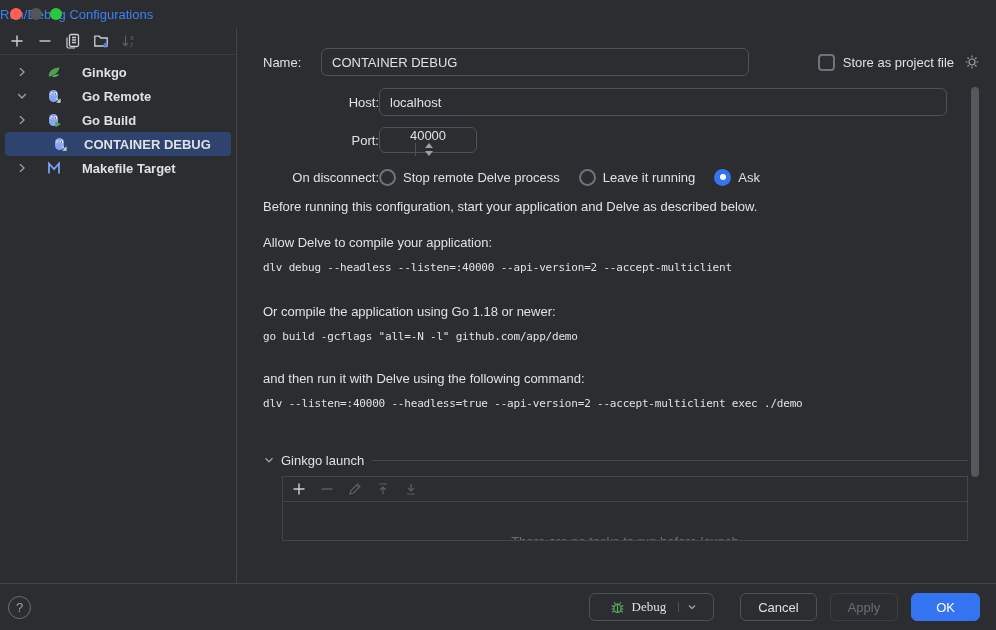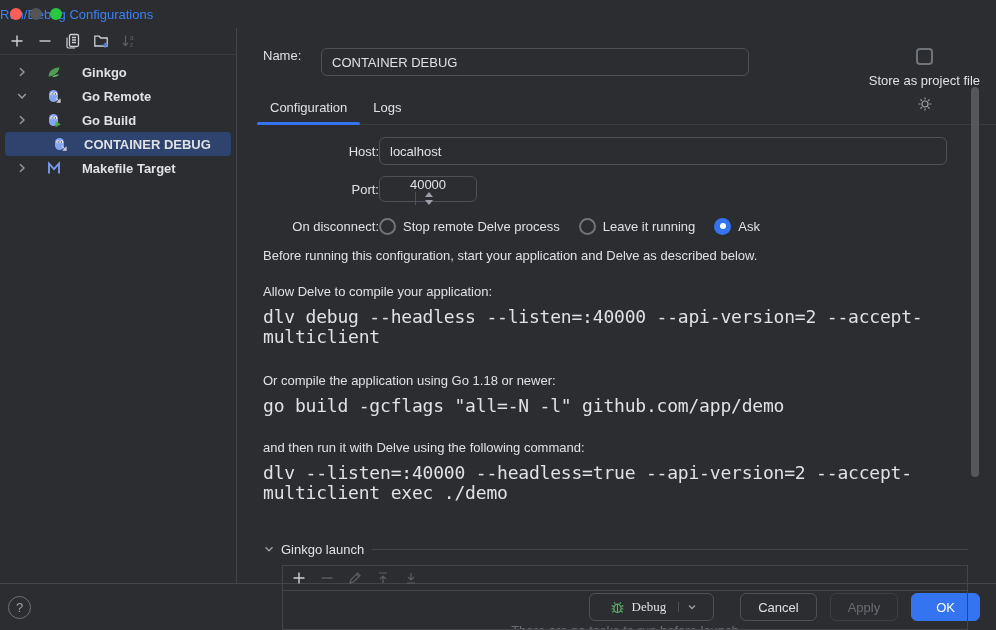--- a/index.html
+++ b/index.html
@@ -22,26 +22,26 @@
   .tree { flex:1; padding-top:5px; }
   .tree-row { height:24px; display:flex; align-items:center; padding-left:8px; margin:0 5px; border-radius:4px;gap:15px; }
   .tree-row.selected { background:#2e436e; }
   .chev { width:18px; height:16px; display:flex; align-items:center; justify-content:center; flex:none; }
   .t-icon { width:16px; height:16px; margin-right:5px; flex:none; }
   .tree-label { font-weight:600; white-space:nowrap; }
   .indent { padding-left:47px; }
   .sb-link { padding:0 6px 13px 6px; color:#5a8cf5; cursor:pointer; }
   
   .main { flex:1; position:relative; padding:20px 0 0 26px; }
-  .name-row { display:flex; height:28px; margin-right:16px; }
+  .name-row { display:flex; align-items:center; height:28px; margin-right:16px; }
   .flabel-name { width:58px; flex:none; }
   .text-input { background:transparent; border:1px solid #4e5157; border-radius:6px; height:28px;
     color:#dfe1e5; font-family:"Liberation Sans", sans-serif; font-size:13px; padding:0 10px; outline:none; }
   .name-input { width:428px; }
-  .store-group { margin-left:auto; display:flex; align-items:center; gap:8px;flex-direction:column; }
+  .store-group { margin-left:auto; display:flex; align-items:center; gap:8px; }
   .checkbox { width:17px; height:17px; border:2px solid #6f737a; border-radius:4px; flex:none; }
   .tabs { display:flex; margin-left:-6px; margin-top:15px; border-bottom:1px solid #393b40; margin-right:0; }
   .tab { padding:9px 13px 9px; position:relative; cursor:pointer; }
   .tab.active::after { content:""; position:absolute; left:0; right:0; bottom:-1px; height:3px;
     background:#3574f0; border-radius:2px; }
   .frow { display:flex; align-items:center; margin-top:12px; }
   .flabel { width:116px; flex:none;text-align:right; }
   .host-input { width:568px; }
   .spinner { width:98px; height:26px; border:1px solid #4e5157; border-radius:6px; display:flex; align-items:center;flex-direction:column; }
   .spin-val { flex:1; text-align:center; }
@@ -51,21 +51,21 @@
   .tri-dn { width:0; height:0; border-left:4px solid transparent; border-right:4px solid transparent; border-top:5px solid #9da0a8; }
   .radio-row { margin-top:14px; height:20px; }
   .radio-opt { display:flex; align-items:center; gap:7px; margin-right:19px; }
   .radio { width:17px; height:17px; border-radius:50%; border:2px solid #6f737a; flex:none; position:relative; }
   .radio.on { border:none; background:#3574f0; }
   .radio.on::after { content:""; position:absolute; left:5.5px; top:5.5px; width:6px; height:6px; border-radius:50%; background:#fff; }
   .para { margin-top:10px; line-height:20px; }
   .instr-text { line-height:20px; }
   .instr-text.m1 { margin-top:16px; } .instr-text.m2 { margin-top:24px; } .instr-text.m3 { margin-top:22px; }
   .code { margin-top:5px; line-height:20px; font-family:"DejaVu Sans Mono","Liberation Mono",monospace;
-    font-size:18px; color:#dfe1e5; letter-spacing:-0.2px; }
+    font-size:11px; color:#dfe1e5; letter-spacing:-0.2px; }
   
   .bl-header { margin-top:36px; display:flex; align-items:center; height:20px; }
   .bl-title { margin:0 8px 0 6px; white-space:nowrap; }
   .bl-rule { flex:1; height:1px; background:#43454a; margin-right:28px; }
   .bl-box { margin:6px 28px 0 19px; border:1px solid #43454a; height:65px; overflow:hidden; }
   .bl-toolbar { height:25px; border-bottom:1px solid #43454a; display:flex; align-items:center; gap:4px; padding:0 4px; }
   .bl-empty { margin-top:32px; text-align:center; color:#6a6e75; }
   .scroll-thumb { position:absolute; left:971px; top:87px; width:8px; height:390px; background:#54575c; border-radius:4px; }
   
   .footer { height:47px; border-top:1px solid #43454a; display:flex; align-items:center; padding:0 16px 0 8px; }
@@ -226,24 +226,20 @@
           <span>Store as project file</span>
           <span style="margin-left:2px">
             <svg width="16" height="16" viewBox="0 0 16 16" fill="none" stroke="#9da0a8" stroke-width="1.2">
               <circle cx="8" cy="8" r="3"></circle>
               <path d="M8 1.6v2M8 12.4v2M1.6 8h2M12.4 8h2M3.5 3.5l1.4 1.4M11.1 11.1l1.4 1.4M12.5 3.5l-1.4 1.4M4.9 11.1l-1.4 1.4"></path>
             </svg>
           </span>
         </div>
       </div>
 
-      <div class="tabs">
-        <div class="tab active">Configuration</div>
-        <div class="tab">Logs</div>
-      </div>
 
       <div class="frow">
         <span class="flabel">Host:</span>
         <input class="text-input host-input" readonly="" value="localhost" style="">
       </div>
 
       <div class="frow" style="margin-top:11px">
         <span class="flabel">Port:</span>
         <div class="spinner">
           <span class="spin-val">40000</span>

